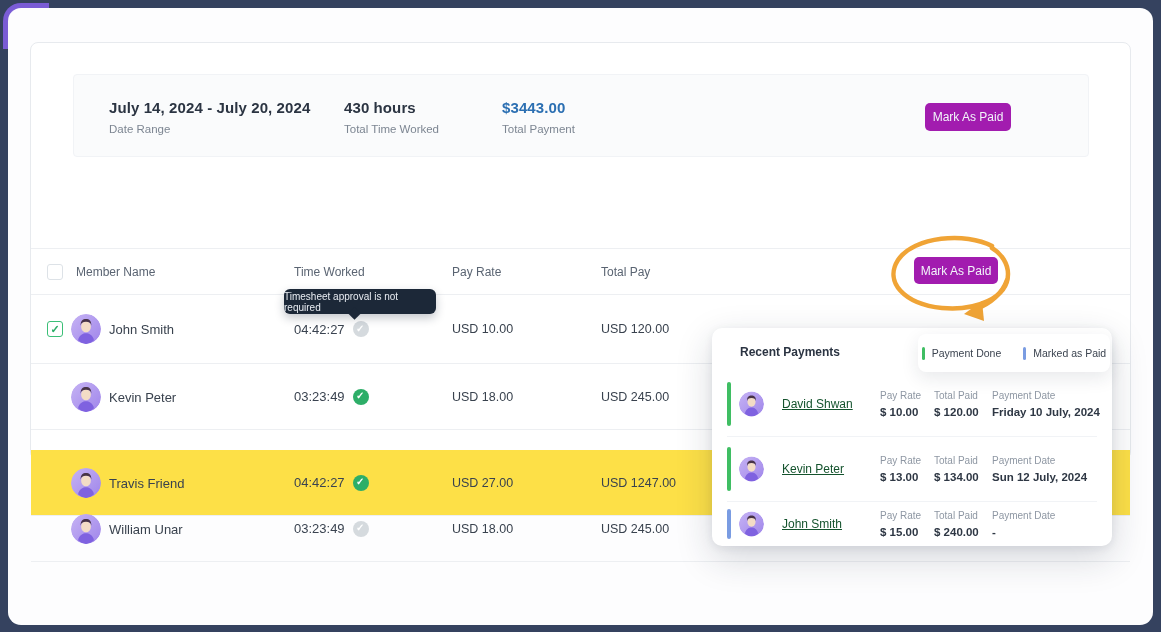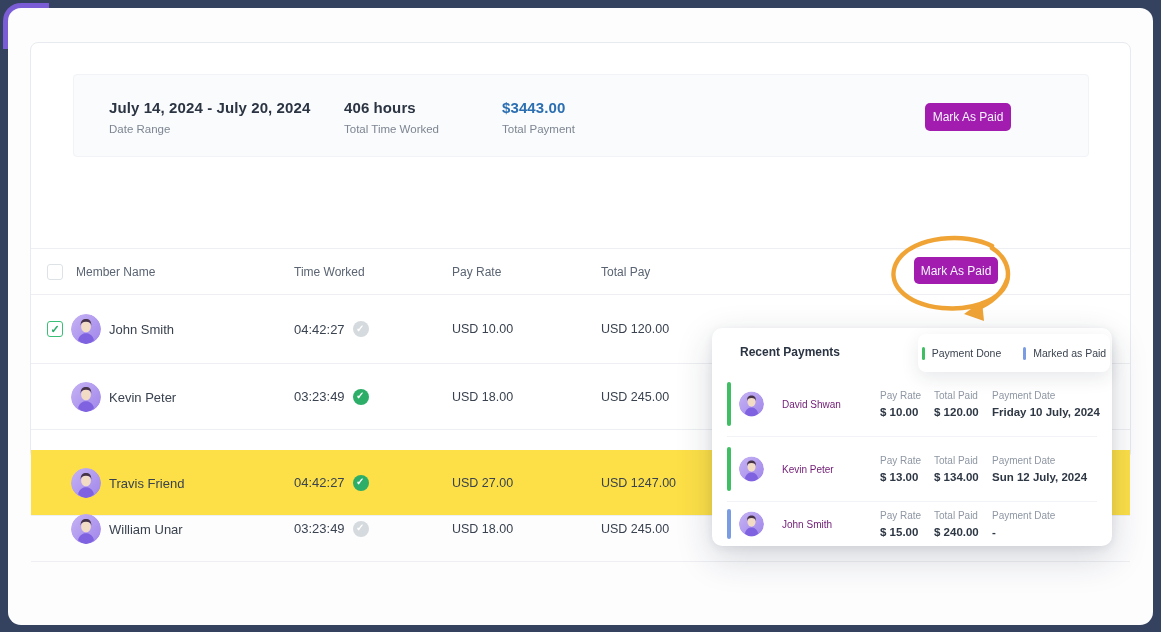--- a/index.html
+++ b/index.html
@@ -65,21 +65,21 @@
   .lbar{width:3px;height:13px;border-radius:2px;display:inline-block;}
   .lbar.green{background:#3fbe63;} .lbar.blue{background:#7a9ce2;}
 
   .prow{position:absolute;left:0;width:400px;height:60px;}
   .prow0{top:46px;} .prow1{top:111px;} .prow2{top:176px;height:40px;}
   .psep{position:absolute;left:15px;width:370px;height:1px;background:#f1f3f6;}
   .psep1{top:108px;} .psep2{top:173px;}
   .pbar{position:absolute;left:15px;top:50%;transform:translateY(-50%);width:4px;height:44px;border-radius:2px;}
   .pbar.green{background:#3fbe63;} .pbar.blue{background:#7a9ce2;}
   .pavatar{position:absolute;left:27px;top:50%;transform:translateY(-50%);width:25px;height:25px;border-radius:50%;}
-  .pname{position:absolute;left:70px;top:50%;transform:translateY(-50%);font-size:10px;color:#701a75;}
+  .pname{position:absolute;left:70px;top:50%;transform:translateY(-50%);font-size:12px;color:#14532d;text-decoration:underline;}
   .pcol{position:absolute;top:50%;transform:translateY(-50%);display:flex;flex-direction:column;gap:5px;}
   .pcol .pl{font-size:10px;color:#8e97a3;}
   .pcol .pv{font-size:11.5px;font-weight:bold;color:#2e3744;}
   .pc-rate{left:168px;} .pc-paid{left:222px;} .pc-date{left:280px;}
   .prow2 .pbar{height:30px;}
 </style>
 </head>
 <body>
 
 <svg width="0" height="0" style="position:absolute">
@@ -96,40 +96,41 @@
   <div class="page">
 
     <div class="card">
 
       <div class="summary">
         <div class="stat stat1">
           <div class="v">July 14, 2024 - July 20, 2024</div>
           <div class="l">Date Range</div>
         </div>
         <div class="stat stat2">
-          <div class="v">406 hours</div>
+          <div class="v">430 hours</div>
           <div class="l">Total Time Worked</div>
         </div>
         <div class="stat stat3">
           <div class="v">$3443.00</div>
           <div class="l">Total Payment</div>
         </div>
         <button class="btn btn-summary">Mark As Paid</button>
       </div>
 
 
       <div class="thead">
         <span class="cbx"></span>
         <span class="hcell h-name">Member Name</span>
         <span class="hcell h-time">Time Worked</span>
         <span class="hcell h-rate">Pay Rate</span>
         <span class="hcell h-total">Total Pay</span>
       </div>
       <button class="btn btn-header">Mark As Paid</button>
 
+      <div class="tooltip">Timesheet approval is not required</div>
 
       <div class="trow row0">
         <span class="cbx checked"></span>
         <svg class="avatar" viewBox="0 0 32 32">
           <circle cx="16" cy="16" r="16" fill="url(#avg)"></circle>
           <path d="M7.5 28 C9 22 13 20.5 16 20.5 C19 20.5 23 22 24.5 28 C22 30.6 18.5 32 16 32 C13.5 32 10 30.6 7.5 28 Z" fill="#7f62e0"></path>
           <ellipse cx="16" cy="13.5" rx="5.2" ry="6" fill="#f3dcc6"></ellipse>
           <path d="M10.4 12.5 C9.8 7.2 12.8 5.2 16 5.2 C19.2 5.2 22.2 7.2 21.6 12.5 C21.4 9.4 19.5 8.3 16 8.3 C12.5 8.3 10.6 9.4 10.4 12.5 Z" fill="#473347"></path>
         </svg>
         <span class="cell cell-name">John Smith</span>

